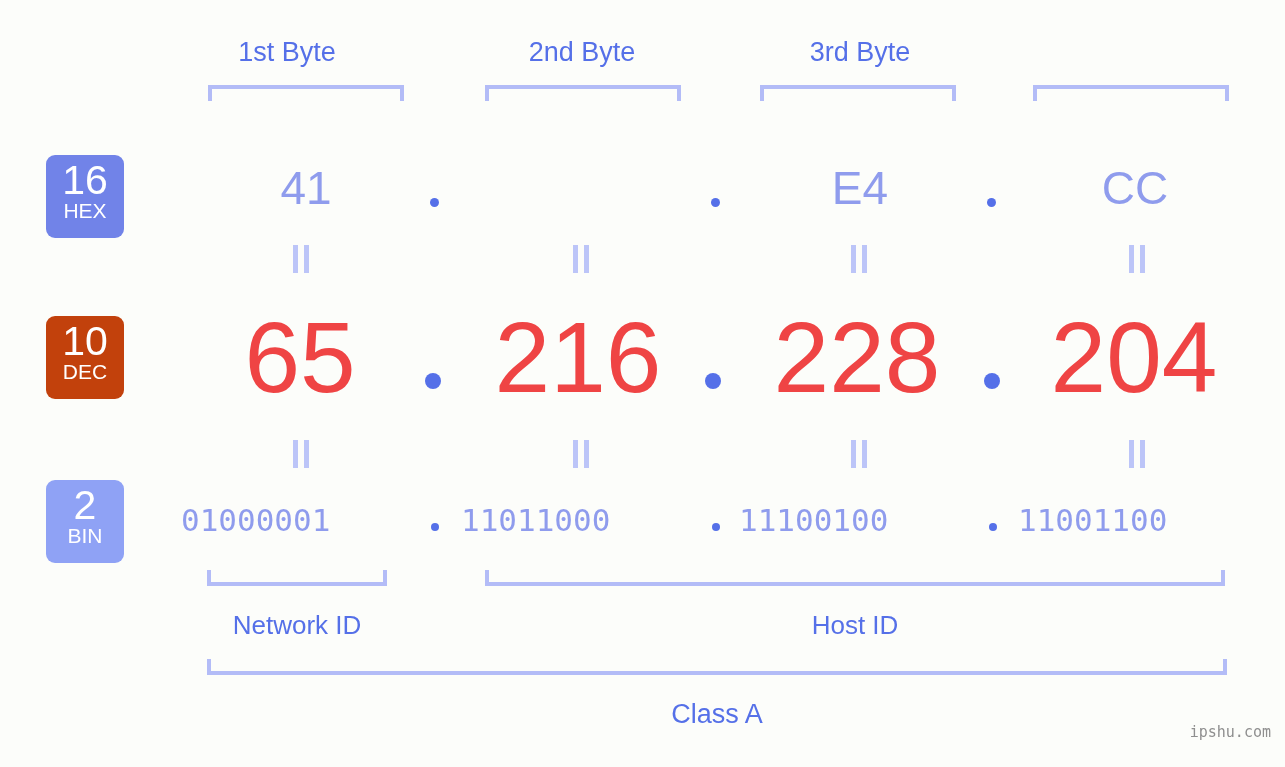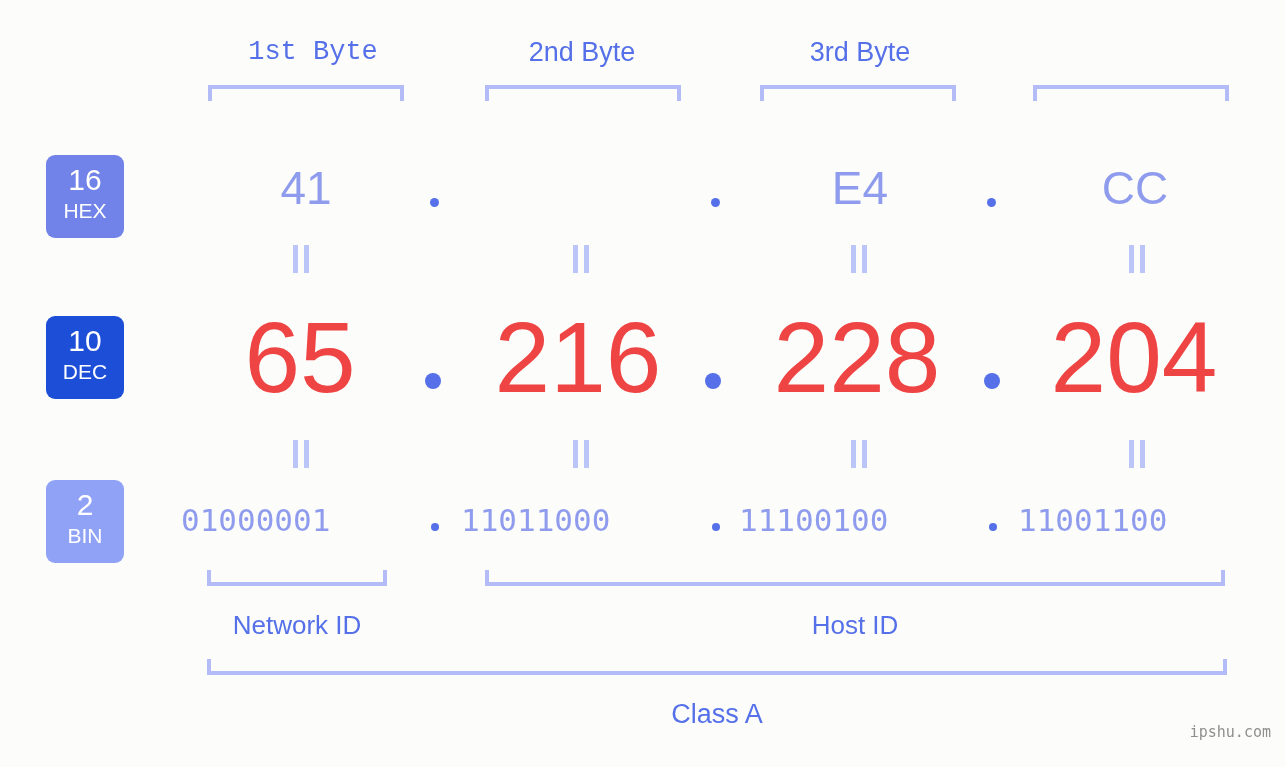--- a/index.html
+++ b/index.html
@@ -59,34 +59,34 @@
     width: 78px;
     height: 83px;
     border-radius: 9px;
     color: #ffffff;
     text-align: center;
     box-sizing: border-box;
     padding-top: 7px;
   }
   .badge .num {
     display: block;
-    font-size: 30px;
+    font-size: 41px;
     line-height: 36px;
     font-weight: 400;
     font-family: "Liberation Sans", sans-serif;
   }
   .badge .name {
     display: block;
     font-size: 21px;
     line-height: 26px;
     font-weight: 400;
     font-family: "Liberation Sans", sans-serif;
   }
   #badge-hex { top: 155px; background: #7183e8; }
-  #badge-dec { top: 316px; background: #1d4ed8; }
+  #badge-dec { top: 316px; background: #c2410c; }
   #badge-bin { top: 480px; background: #8fa2f5; }
 
   
   .hex-val {
     position: absolute;
     top: 158px;
     height: 60px;
     line-height: 60px;
     text-align: center;
     font-size: 46px;
@@ -201,21 +201,21 @@
     color: #8f8f8f;
     font-family: "DejaVu Sans Mono", monospace;
     letter-spacing: 0px;
   }
 </style>
 </head>
 <body>
 
 <div id="stage">
 
-  <div class="byte-label" style="left:193px;width:240px;font-family:Liberation Mono, monospace;">1st Byte</div>
+  <div class="byte-label" style="left:167px;width:240px;">1st Byte</div>
   <div class="byte-label" style="left:462px;width:240px;">2nd Byte</div>
   <div class="byte-label" style="left:740px;width:240px;">3rd Byte</div>
 
   <div class="bracket-top" style="left:208px;top:85px;width:196px;"></div>
   <div class="bracket-top" style="left:485px;top:85px;width:196px;"></div>
   <div class="bracket-top" style="left:760px;top:85px;width:196px;"></div>
   <div class="bracket-top" style="left:1033px;top:85px;width:196px;"></div>
 
   <div class="badge" id="badge-hex">
     <span class="num">16</span>

